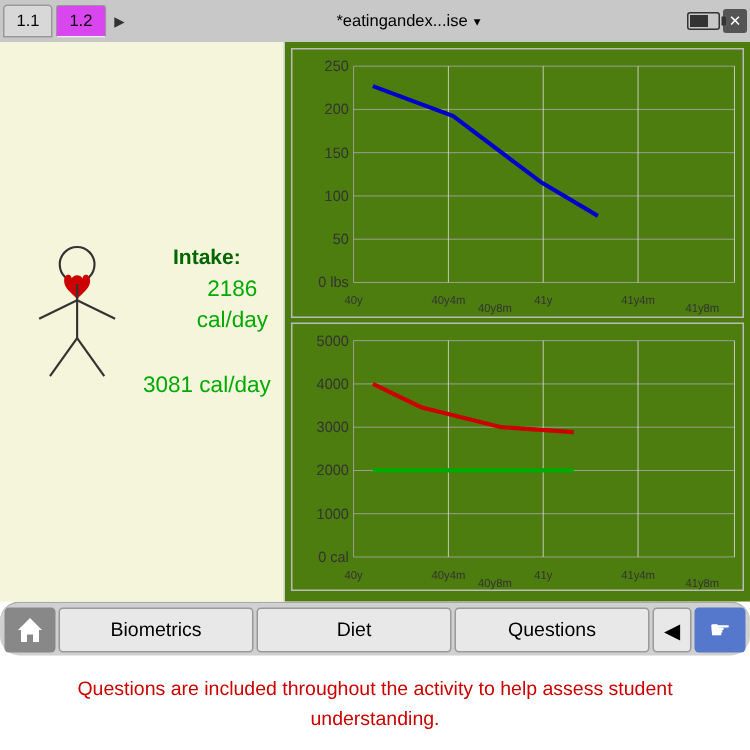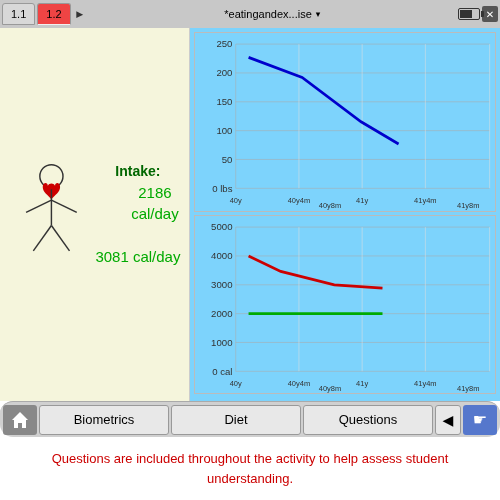--- a/index.html
+++ b/index.html
@@ -34,21 +34,21 @@
       border: 1px solid #999;
       border-radius: 3px 3px 0 0;
       padding: 2px 8px;
       font-size: 11px;
       cursor: pointer;
       height: 22px;
       display: flex;
       align-items: center;
     }
     .tab.active {
-      background: #ef4444;
+      background: #d946ef;
       border-bottom: 1px solid #f0f0f0;
     }
     .tab-arrow {
       width: 14px;
       height: 14px;
       display: flex;
       align-items: center;
       justify-content: center;
       cursor: pointer;
       font-size: 9px;
@@ -155,21 +155,21 @@
       font-size: 15px;
     }
     .stat-value.intake { color: #00aa00; margin-left: 34px; }
     .stat-value.burned { color: #00aa00; }
 
     
     .right-panel {
       flex: 1;
       display: flex;
       flex-direction: column;
-      background: #7dd3fc;
+      background: #4d7c0f;
       padding: 4px;
     }
 
     .chart-container {
       flex: 1;
       border: 1px solid #bbb;
       position: relative;
       margin-bottom: 3px;
     }
 

